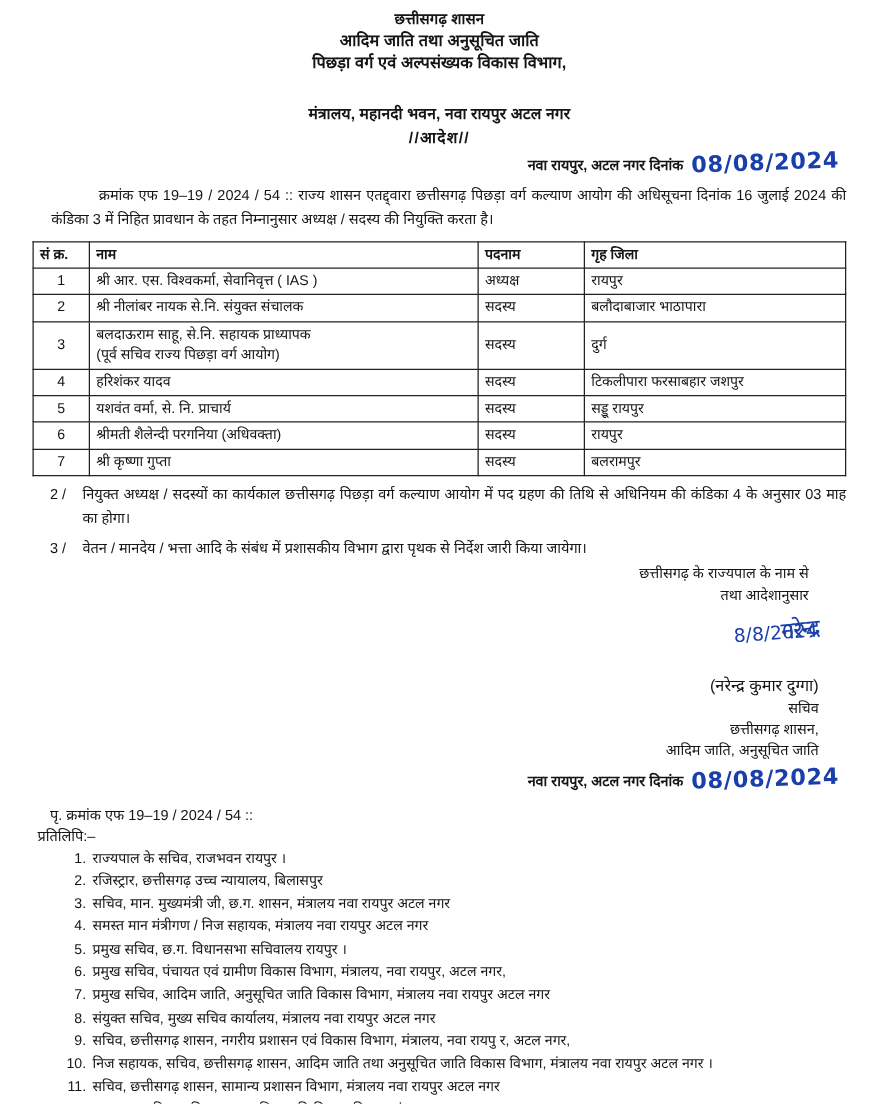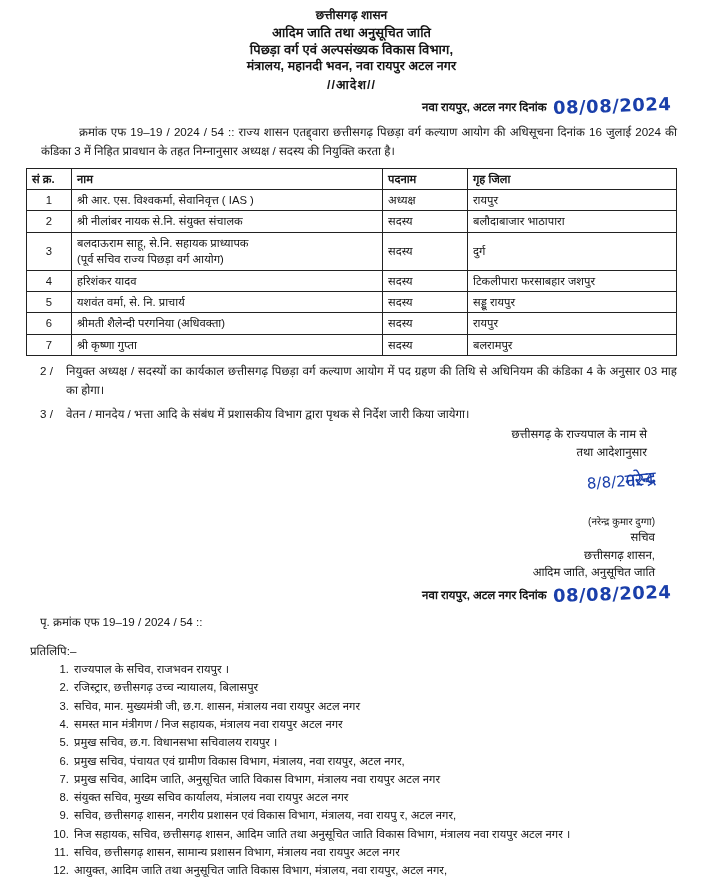--- a/index.html
+++ b/index.html
@@ -29,21 +29,21 @@
     line-height: 1.32;
   }
   .hdr div {
     font-size: 12.5px;
     font-weight: 700;
     letter-spacing: 0.1px;
   }
   .hdr .l1 { font-size: 12px; }
   .hdr .l2 { font-size: 13px; }
   .hdr .l3 { font-size: 13px; }
-  .hdr .l4 { font-size: 12.5px; }
+  .hdr .l4 { font-size: 12.5px; margin-top: 25px; }
   .hdr .order {
     font-size: 12.5px;
     font-weight: 700;
     margin-top: 2px;
     letter-spacing: 1px;
   }
 
   .placeline {
     display: flex;
     justify-content: flex-end;
@@ -125,40 +125,40 @@
     letter-spacing: -1px;
   }
   .sig-date {
     font-family: "DejaVu Sans", sans-serif;
     font-size: 15px;
     color: #1a3faa;
     display: block;
     margin-top: -4px;
     transform: rotate(-4deg);
   }
-  .sigblock .nm { font-size: 10px; margin-top: 2px; }
+  .sigblock .nm { font-size: 13px; margin-top: 2px; }
   .sigblock .ln { font-size: 11.5px; }
 
   .rightnote {
     text-align: right;
     font-size: 11.5px;
     line-height: 1.55;
     padding-right: 30px;
     margin-top: 2px;
   }
 
   
   .refline {
     font-size: 11.6px;
     margin-top: 10px;
     padding-left: 14px;
   }
   .copyhead {
     font-size: 11.6px;
-    margin-top: 14px;
+    margin-top: 2px;
     padding-left: 4px;
   }
   ol.copies {
     margin: 2px 0 0 0;
     padding-left: 46px;
     font-size: 11.3px;
     line-height: 1.62;
   }
   ol.copies li { padding-left: 2px; }
 </style>

